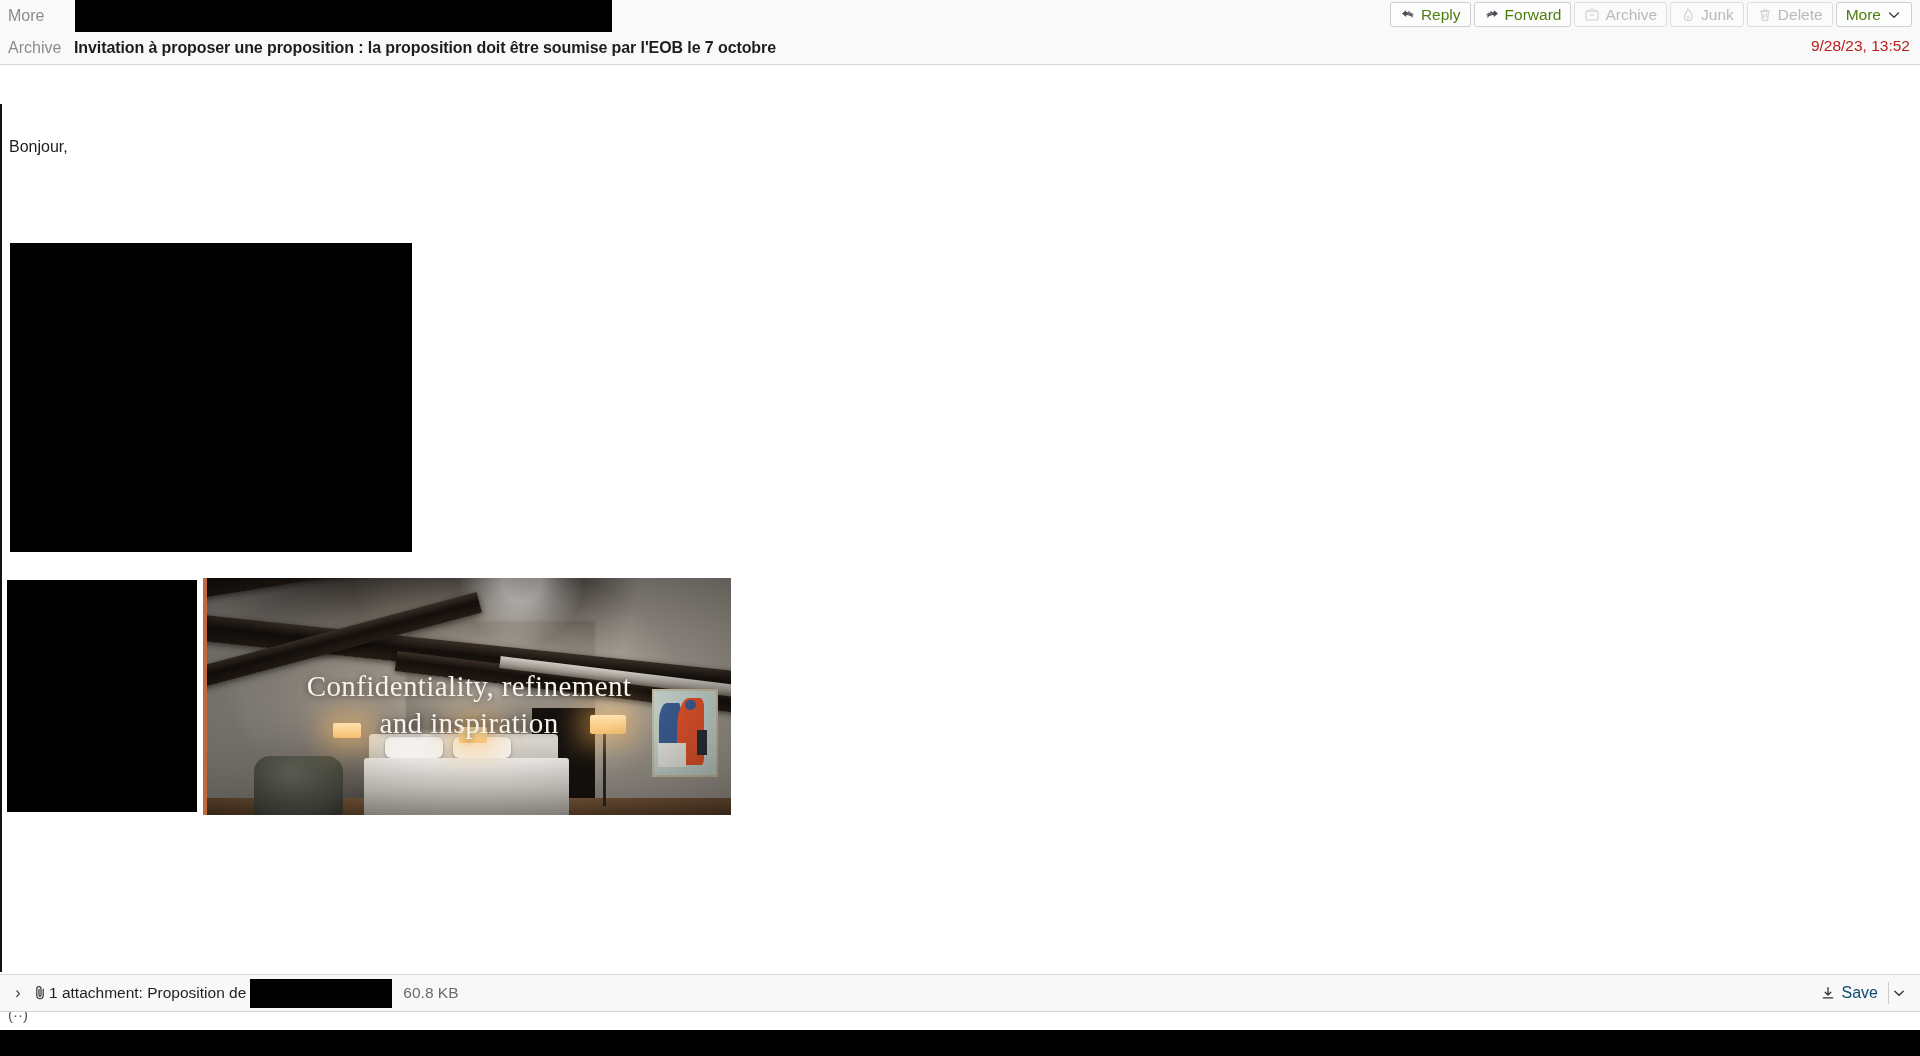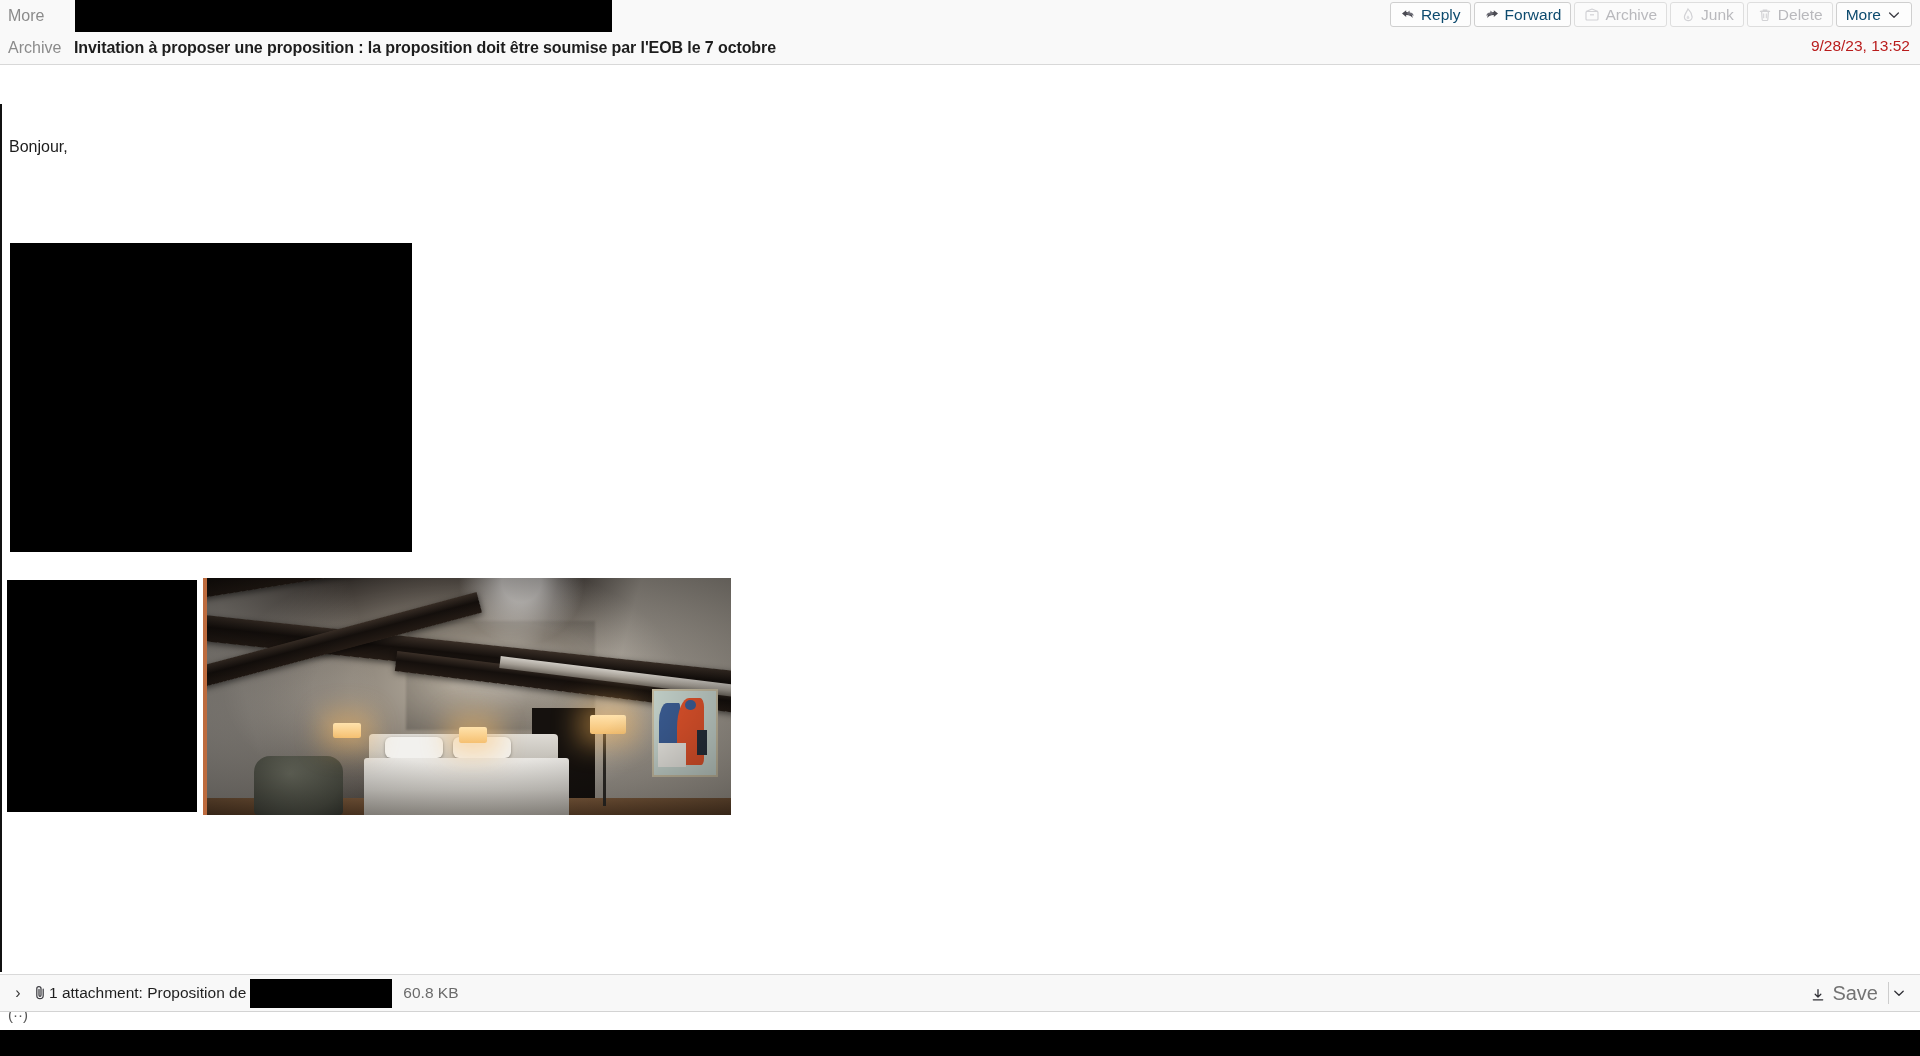--- a/index.html
+++ b/index.html
@@ -68,21 +68,21 @@
     display: flex;
     align-items: center;
     gap: 5px;
     height: 25px;
     padding: 0 9px;
     background: #fdfdfd;
     border: 1px solid #cfcfcf;
     border-radius: 3px;
     margin-left: 3px;
     font-size: 15.5px;
-    color: #0c4a6e;
+    color: #4d7c0f;
     white-space: nowrap;
     cursor: default;
     line-height: 1;
   }
   .tb-btn.disabled { color: #b9b9bd; background: #fbfbfb; border-color: #dedede; }
   .tb-ico { width: 16px; height: 16px; display: block; flex: 0 0 16px; }
   .tb-btn.disabled .tb-ico { opacity: 0.42; }
 
   #message-date {
     position: absolute;
@@ -255,21 +255,21 @@
   #attachment-size {
     margin-left: 11px;
     font-size: 15.5px;
     color: #6b6b6b;
     white-space: nowrap;
   }
   #save-attachment-button {
     position: absolute;
     right: 42px;
     display: flex; align-items: center; gap: 6px;
-    font-size: 20px; color: #737373;
+    font-size: 16px; color: #0c4a6e;
     cursor: default;
   }
   #save-dropdown-button {
     position: absolute; right: 12px;
     display: flex; align-items: center; justify-content: center;
     width: 20px; height: 22px;
     border-left: 1px solid #cdcdcd;
     cursor: default;
   }
 
@@ -412,20 +412,22 @@
       <div id="artwork-frame">
         <div id="art-blue"></div>
         <div id="art-orange"></div>
         <div id="art-dot"></div>
         <div id="art-white"></div>
         <div id="art-dark"></div>
       </div>
 
       <div id="photo-vignette"></div>
     </div>
+    <div id="photo-overlay-text">Confidentiality, refinement
+and inspiration</div>
   </div>
 </div>
 
 <div id="attachment-bar">
   <span id="attachment-expander">›</span>
 
   <span id="paperclip-icon">
     <svg viewBox="0 0 16 18" width="16" height="18">
         <path d="M11.2 5.2v6.3a3.2 3.2 0 0 1-6.4 0V4.6a2.1 2.1 0 0 1 4.2 0v6.7a1 1 0 0 1-2 0V5.4" fill="none" stroke="#3d3d42" stroke-width="1.25" stroke-linecap="round"></path>
       </svg>

